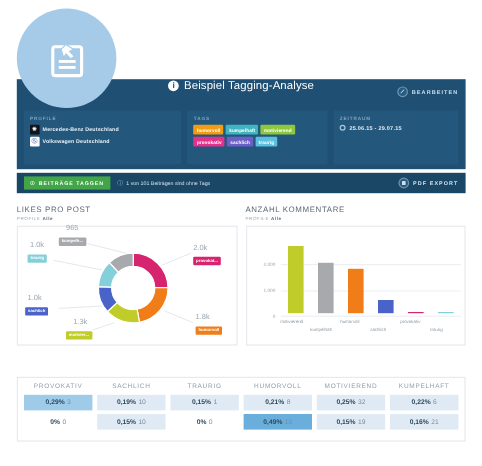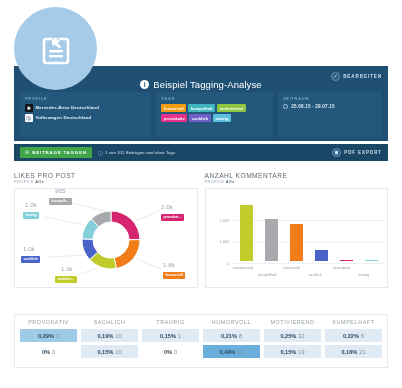--- a/index.html
+++ b/index.html
@@ -20,21 +20,21 @@
   }
   .badge-circle svg { width: 40px; height: 40px; display:block; }
 
   
   .header-panel {
     position: absolute; left: 14px; top: 66px; width: 374px; height: 75px;
     background: #1f4f73;
   }
   .header-title-row {
     position: relative; height: 24px;
-    display: flex; align-items: flex-end; justify-content: center;
+    display: flex; align-items: flex-start; justify-content: center;
   }
   .header-title {
     font-size: 9.5px; color: #ffffff; letter-spacing: .1px;
     display: flex; align-items: center; gap: 4px;
   }
   .title-icon {
     width: 9px; height: 9px; border-radius: 50%; background: #fff;
     display: inline-flex; align-items: center; justify-content: center;
     color: #1f4f73; font-size: 7px; font-weight: bold; line-height: 1;
   }

